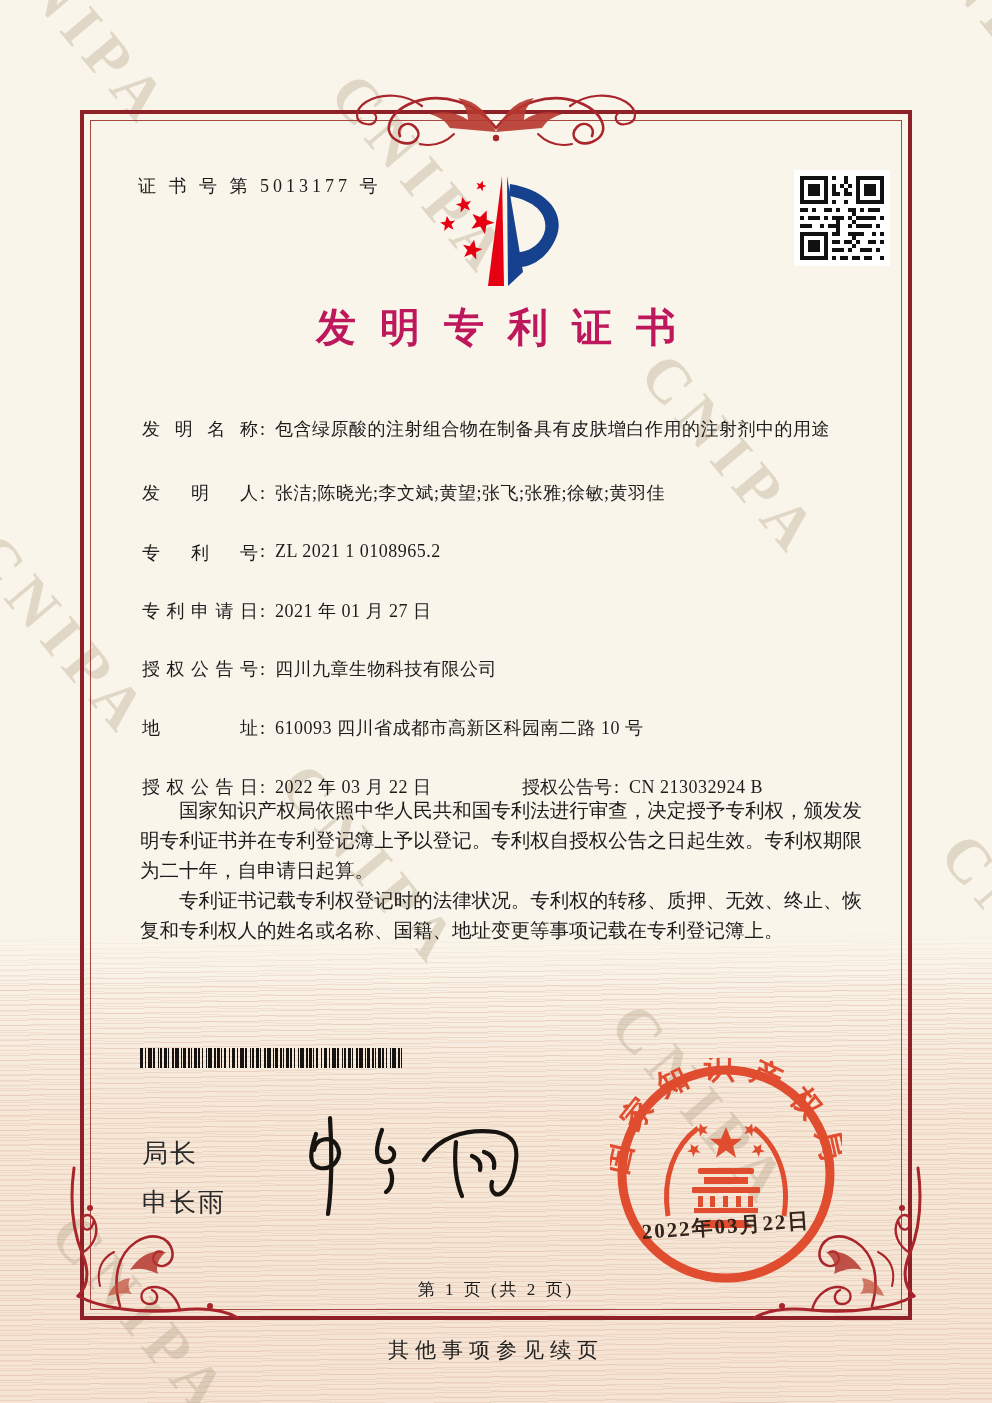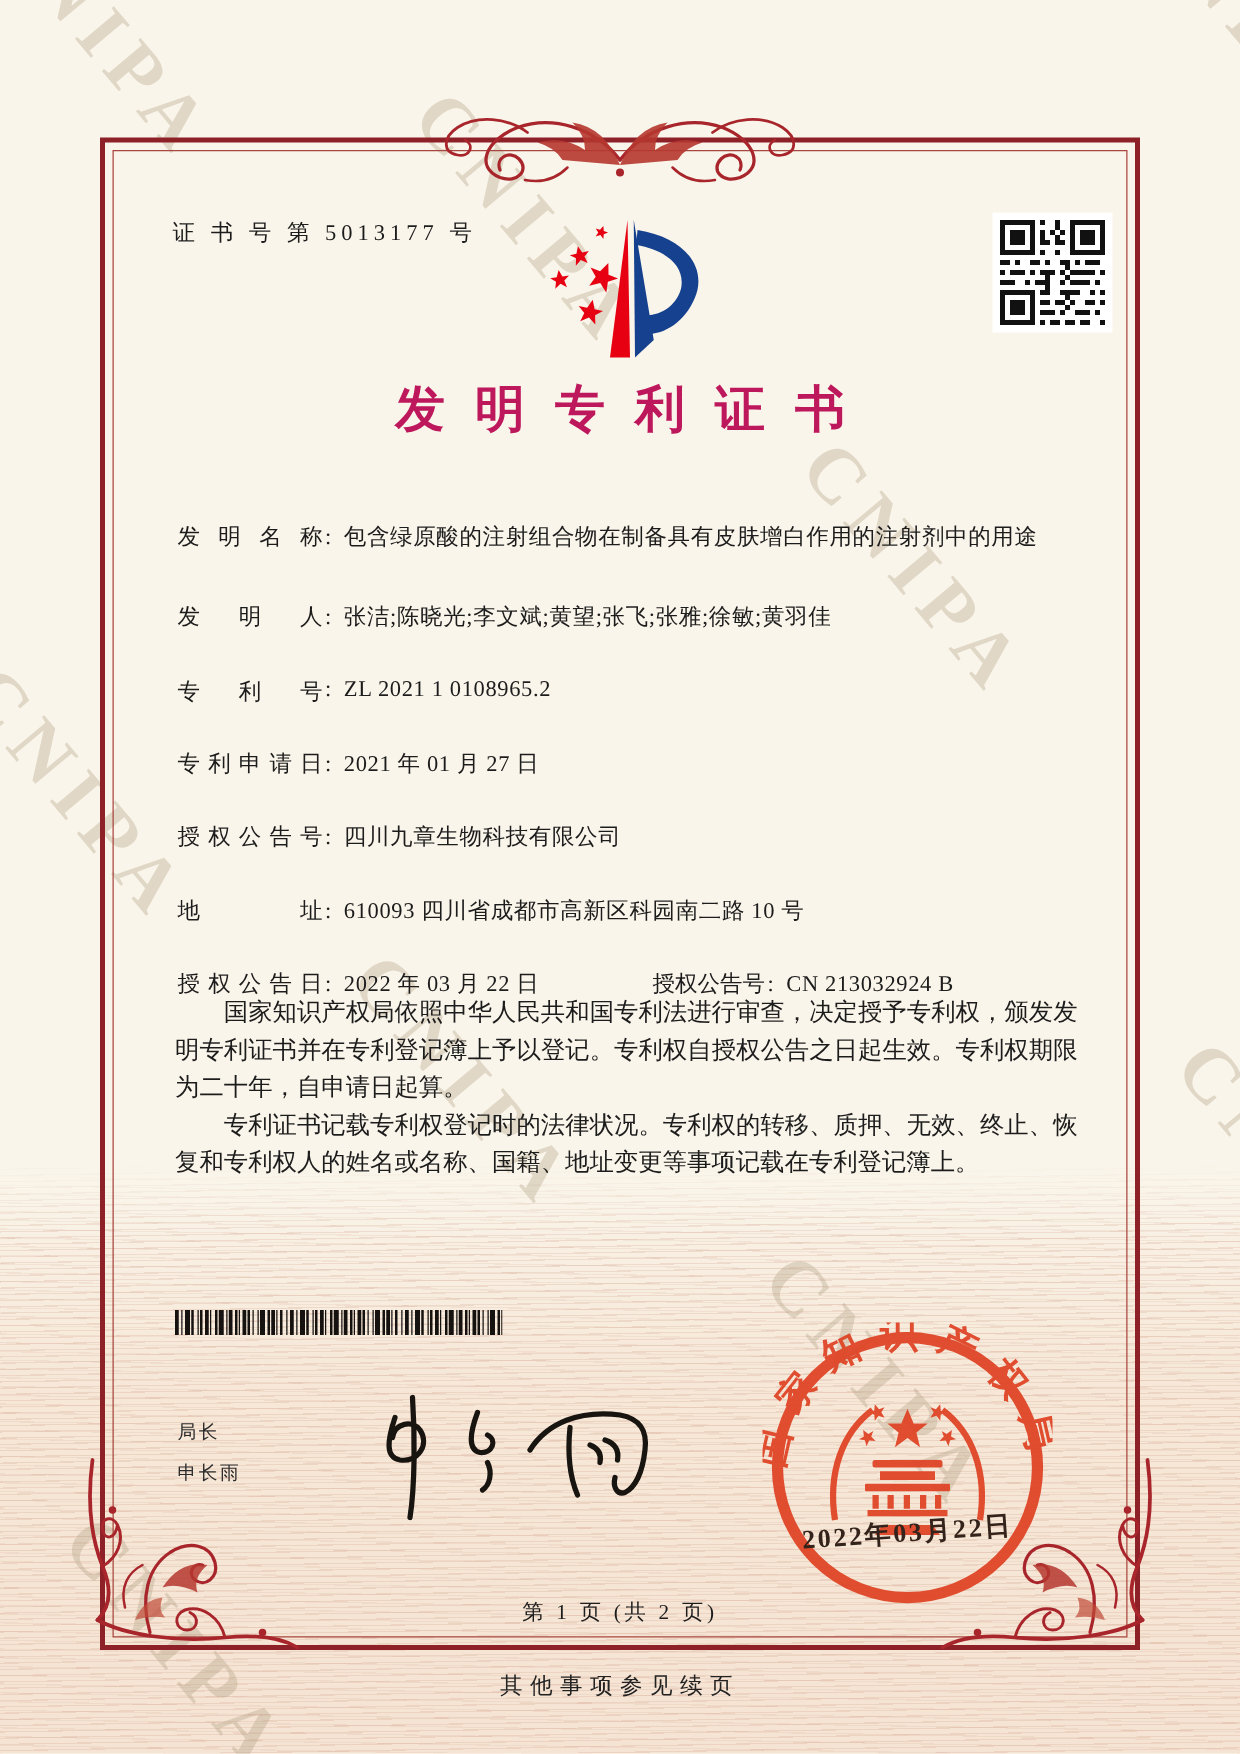--- a/index.html
+++ b/index.html
@@ -57,33 +57,33 @@
   .fcolon{display:inline-block;margin:0 10px 0 2px;}
   .fvalue{letter-spacing:.5px;}
 
   .grant-right{position:absolute;left:380px;top:0;white-space:nowrap;}
 
   .paras{left:140px;top:796px;width:722px;z-index:5;font-size:19.5px;line-height:30px;text-align:justify;}
   .paras p{margin:0;text-indent:2em;}
 
   .barcode{left:140px;top:1048px;z-index:5;}
 
-  .signer{left:142px;top:1136px;z-index:5;font-size:15px;font-family:"Liberation Sans","DejaVu Sans",sans-serif;color:#2a2a2a;}
+  .signer{left:142px;top:1136px;z-index:5;font-size:26px;font-family:"Liberation Sans","DejaVu Sans",sans-serif;color:#2a2a2a;}
   .signer div{margin-bottom:14px;letter-spacing:2px;}
   .sig-script{left:286px;top:1108px;z-index:6;}
 
   .seal{left:610px;top:1058px;z-index:6;opacity:.95;}
   .seal-date{
     left:612px;top:1212px;width:228px;z-index:7;text-align:center;
     font-size:21px;font-weight:bold;letter-spacing:2px;color:#33231a;
     transform:rotate(-4deg);
   }
 
   .pageno{left:0;width:992px;top:1278px;text-align:center;font-size:17px;letter-spacing:3px;z-index:5;}
-  .contnote{left:0;width:992px;top:1336px;text-align:center;font-size:18px;letter-spacing:6px;z-index:5;color:#222;}
+  .contnote{left:0;width:992px;top:1336px;text-align:center;font-size:21px;letter-spacing:6px;z-index:5;color:#222;}
 
   .logo{left:424px;top:172px;z-index:5;}
   .qr{left:794px;top:170px;z-index:5;background:#fff;padding:6px;}
 </style>
 </head>
 <body>
 
 <svg width="0" height="0" style="position:absolute" aria-hidden="true">
   <defs>
     <polygon id="star5" points="0,-10 2.9,-3.1 9.5,-3.1 4.2,1.2 5.9,8.1 0,3.8 -5.9,8.1 -4.2,1.2 -9.5,-3.1 -2.9,-3.1"></polygon>

